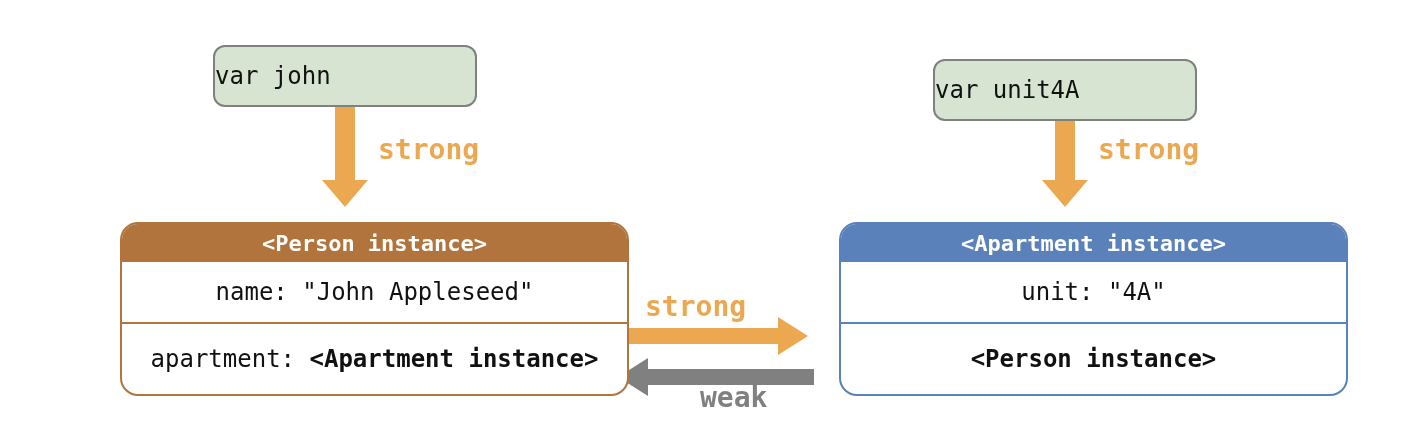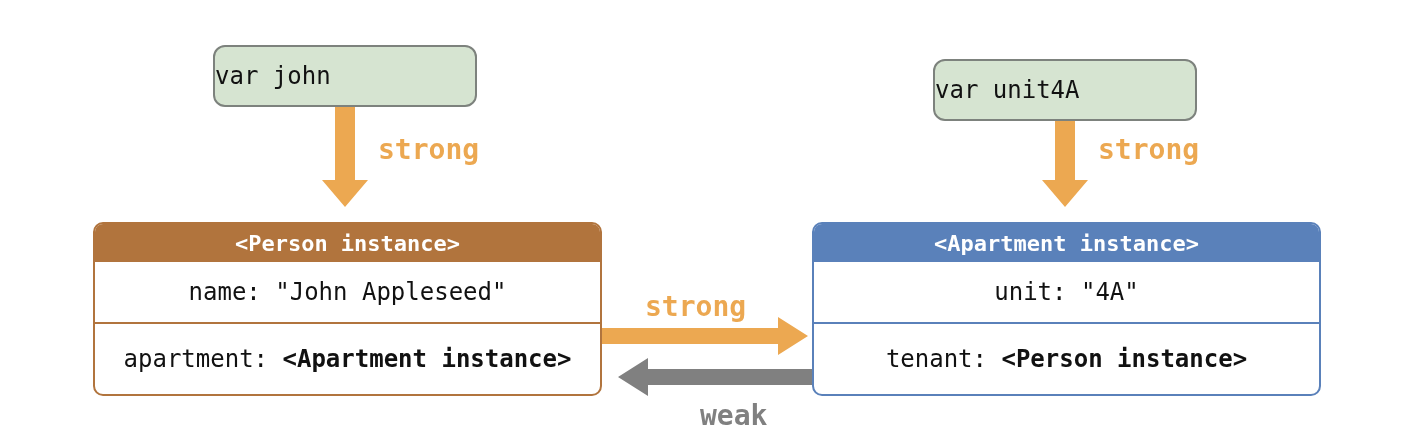--- a/index.html
+++ b/index.html
@@ -29,22 +29,22 @@
     border:2px solid var(--green-border);
     border-radius:12px;
     display:flex;align-items:center;justify-content:flex-start;
     font-size:24px;color:var(--text-color);white-space:pre;
   }
   .var-john{left:213px;top:45px;}
   .var-unit4a{left:933px;top:59px;}
 
   .instance-box{
     position:absolute;width:509px;height:174px;box-sizing:border-box;
-    border-radius:10px;background:#ffffff;overflow:hidden;
-    display:flex;flex-direction:column;
+    border-radius:18px;background:#ffffff;overflow:hidden;
+    display:flex;flex-direction:column;margin-left:27px;
   }
   .person-box{left:93px;top:222px;border:2px solid var(--person-color);}
   .apartment-box{left:812px;top:222px;border:2px solid var(--apartment-color);}
   .box-header{
     height:38px;flex:0 0 38px;
     display:flex;align-items:center;justify-content:center;
     color:#ffffff;font-weight:bold;font-size:22px;white-space:pre;
   }
   .person-box .box-header{background:var(--person-color);}
   .apartment-box .box-header{background:var(--apartment-color);}
@@ -59,21 +59,21 @@
   .bold{font-weight:bold;}
 
   .ref-label{
     position:absolute;font-weight:bold;font-size:28px;white-space:pre;
   }
   .ref-strong{color:var(--strong-color);}
   .ref-weak{color:var(--weak-color);}
   .label-strong-john{left:378px;top:133px;}
   .label-strong-unit{left:1098px;top:133px;}
   .label-strong-mid{left:645px;top:290px;}
-  .label-weak-mid{left:700px;top:399px;}
+  .label-weak-mid{left:700px;top:381px;}
 </style>
 </head>
 <body>
 
 <div class="canvas">
 
   <svg class="arrow-layer" viewBox="0 0 1404 436" aria-hidden="true">
     <polygon class="arrow-strong" points="335,107 355,107 355,180 368,180 345,207 322,180 335,180"></polygon>
     <polygon class="arrow-strong" points="1055,107 1075,107 1075,180 1088,180 1065,207 1042,180 1055,180"></polygon>
     <polygon class="arrow-strong" points="602,328 778,328 778,317 808,336 778,355 778,344 602,344"></polygon>
@@ -102,17 +102,17 @@
       <span>apartment: </span><span class="bold">&lt;Apartment instance&gt;</span>
     </div>
   </div>
 
   <div class="instance-box apartment-box">
     <div class="box-header">&lt;Apartment instance&gt;</div>
     <div class="box-row row-1">
       <span>unit: "4A"</span>
     </div>
     <div class="box-row row-2">
-      <span>tenant: </span><span class="bold">&lt;Person instance&gt;</span>
+      <span class="bold">&lt;Person instance&gt;</span>
     </div>
   </div>
 
 </div>
 
 </body></html>

